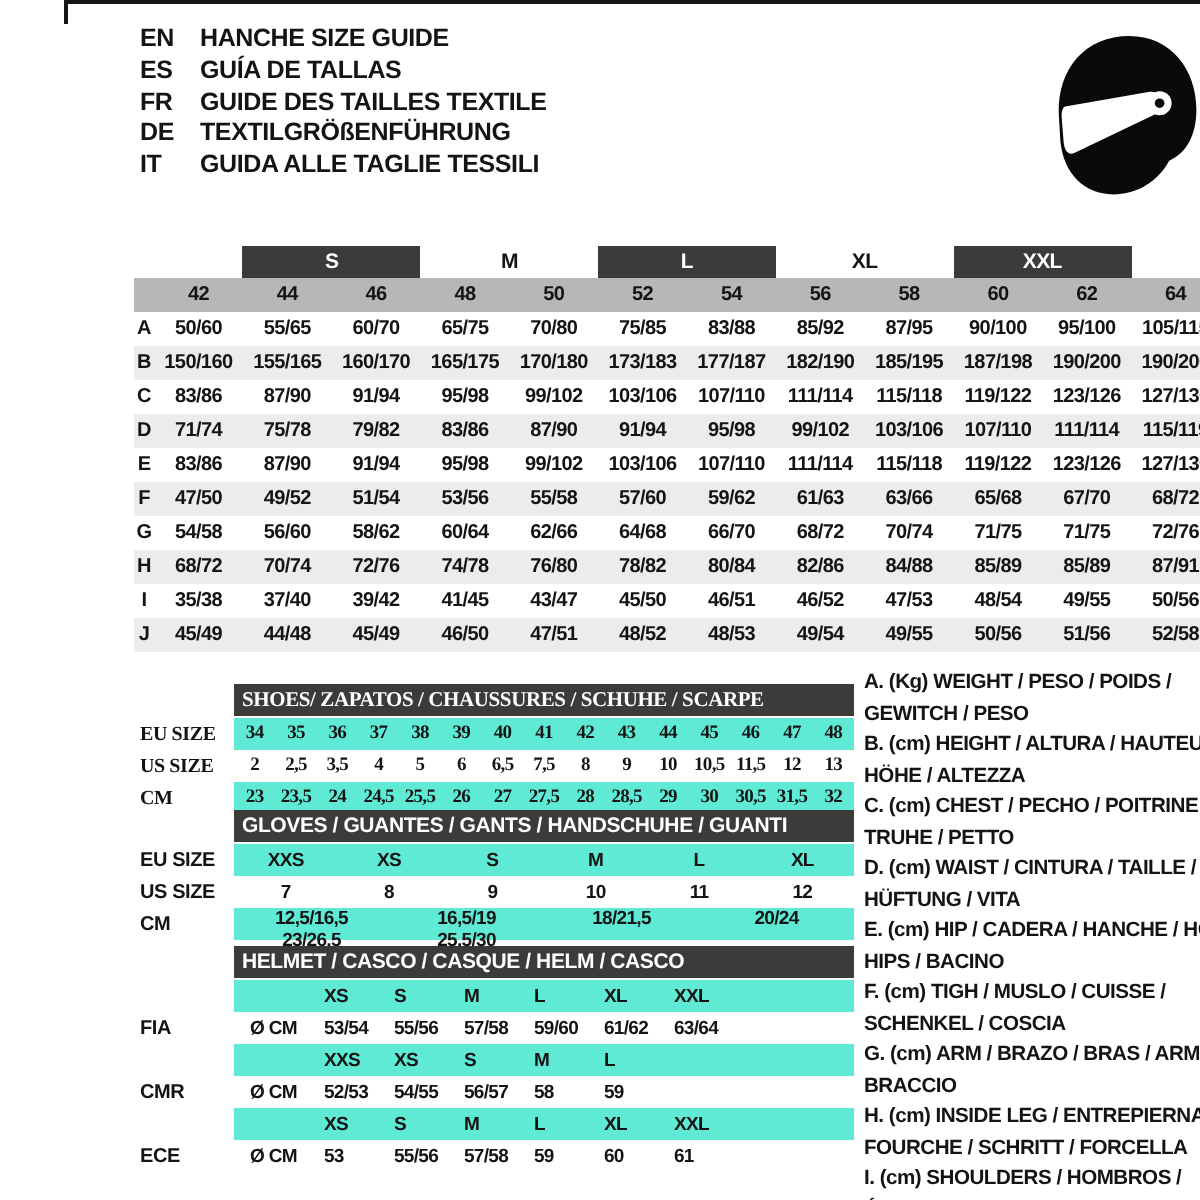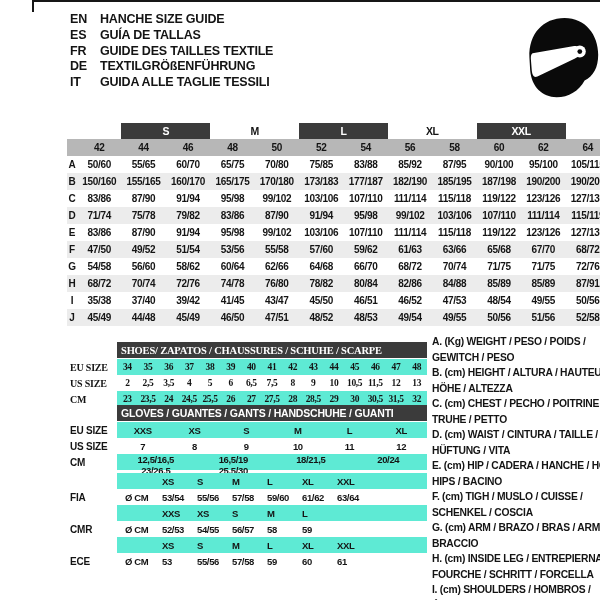--- a/index.html
+++ b/index.html
@@ -356,20 +356,21 @@
           <div>12,5/16,5</div>
           <div>16,5/19</div>
           <div>18/21,5</div>
           <div>20/24</div>
           <div>23/26,5</div>
           <div>25,5/30</div>
         </div>
       </div>
     </div>
   <div class="section" id="helmet-section">
+      <div class="sec-title">HELMET / CASCO / CASQUE / HELM / CASCO</div>
       <div class="sec-row">
         <div class="sec-label"></div>
         <div class="sec-values shaded helmet-grid">
           <div class="unit"></div>
           <div>XS</div>
           <div>S</div>
           <div>M</div>
           <div>L</div>
           <div>XL</div>
           <div>XXL</div>

